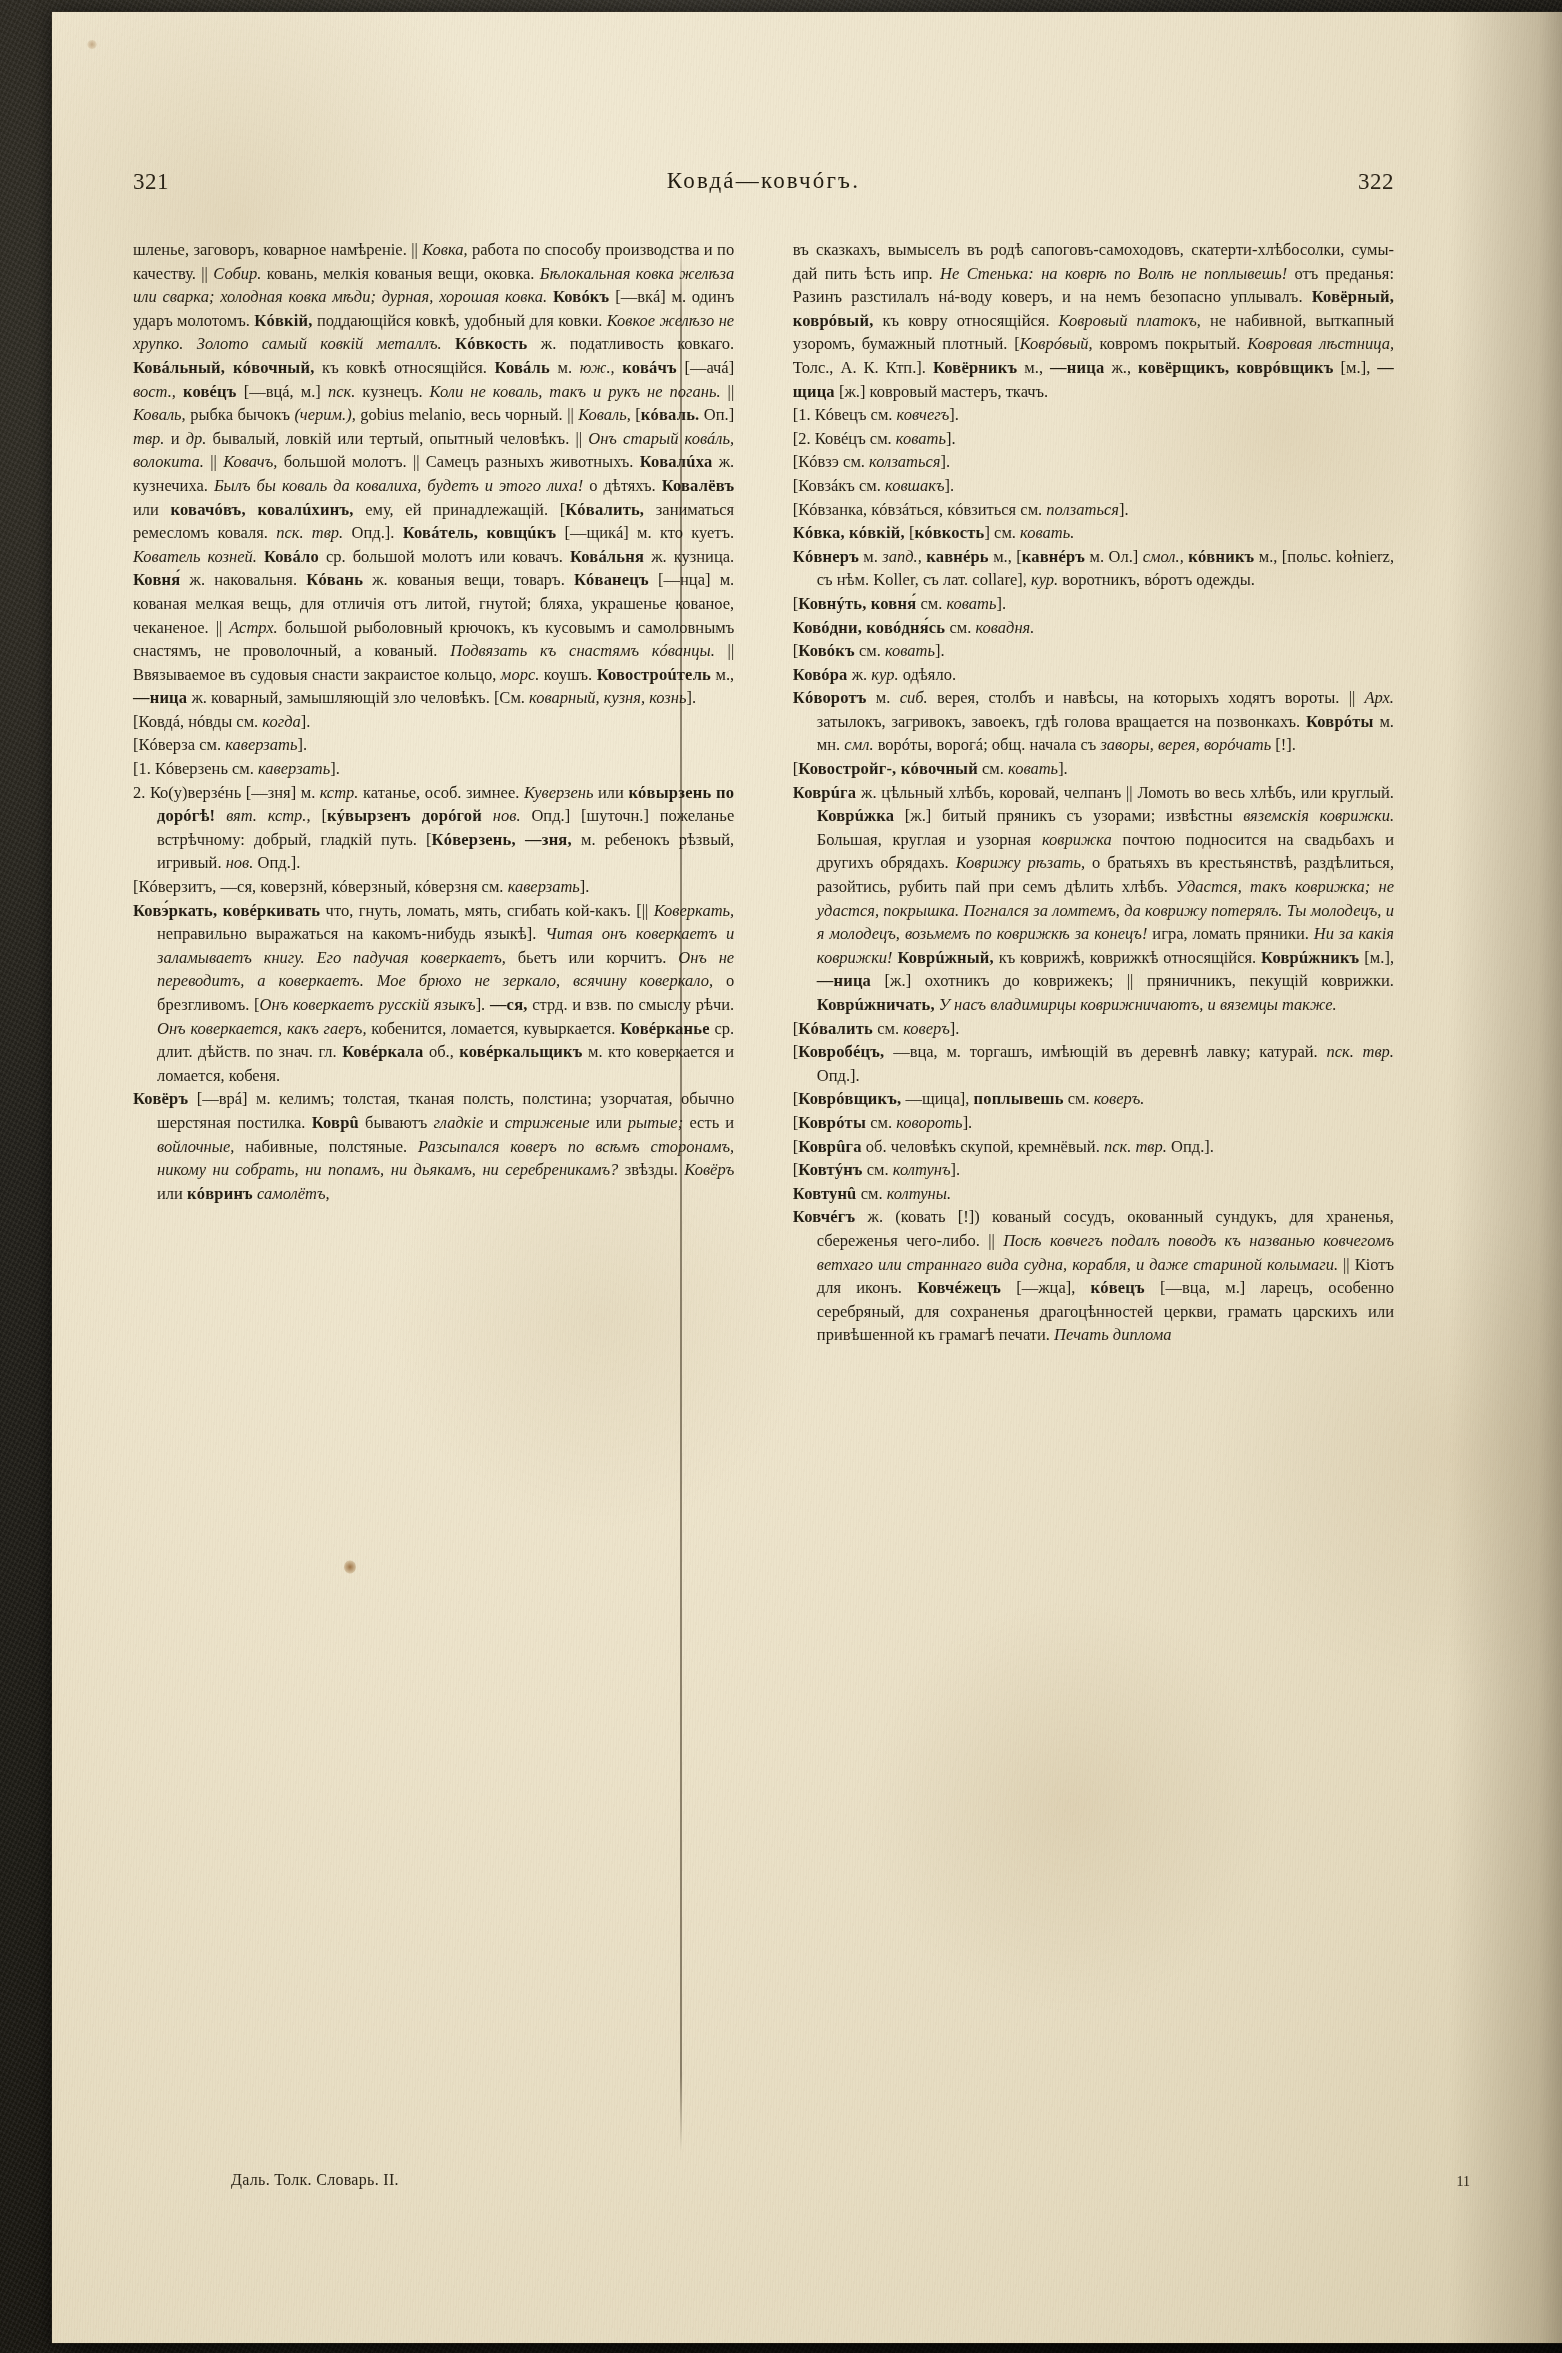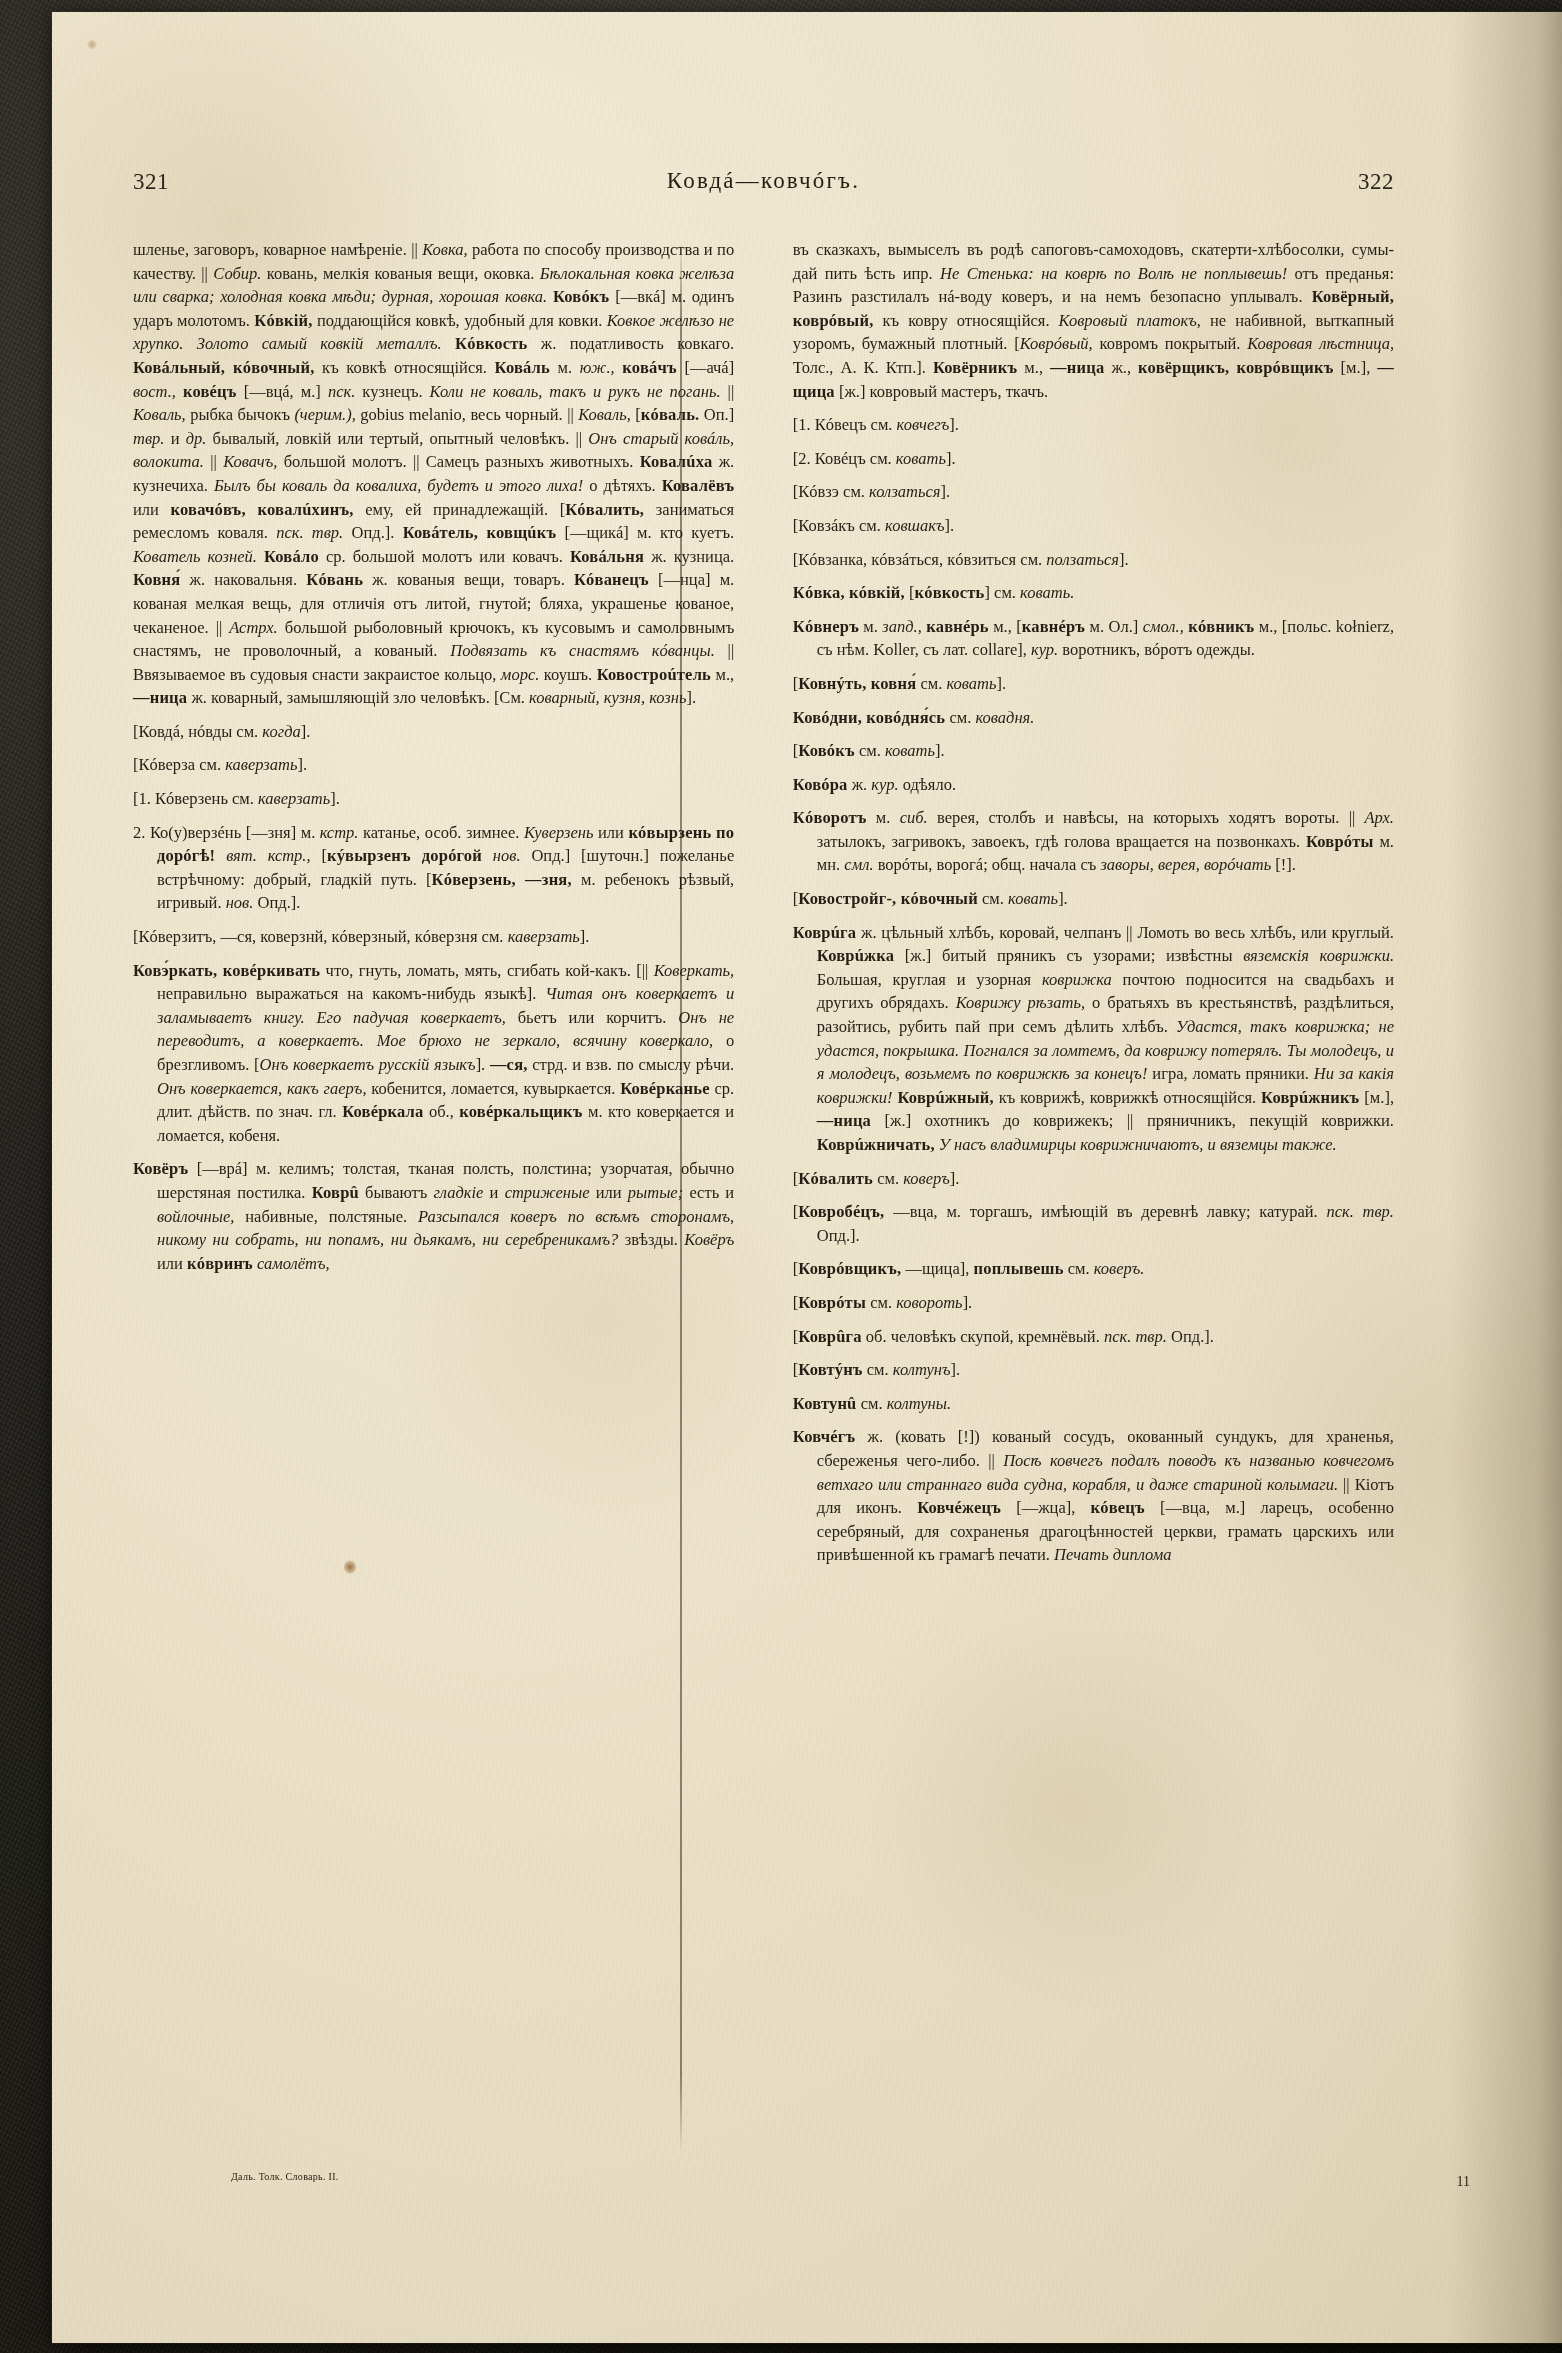--- a/index.html
+++ b/index.html
@@ -87,31 +87,31 @@
 
   .entry{
     font-size:16.5px;
     line-height:23.6px;
     color:#241e14;
     text-align:justify;
     text-justify:inter-word;
     hyphens:manual;
     margin:0;
   }
-  .entry + .entry{margin-top:10px;}
+  .entry + .entry{margin-top:0;}
   
   .entry.hang{padding-left:24px;text-indent:-24px;}
 
   b{font-weight:bold;letter-spacing:0.2px;}
   i{font-style:italic;}
 
   
   #sig{
     position:absolute;left:179px;top:2159px;
-    font-size:10px;color:#2b2418;letter-spacing:0.3px;
+    font-size:16px;color:#2b2418;letter-spacing:0.3px;
   }
   #colnum{
     position:absolute;right:103px;top:2162px;
     font-size:14px;color:#2b2418;
   }
 
   
   .foxing{
     position:absolute;border-radius:50%;
     background:radial-gradient(circle, rgba(135,84,32,.78), rgba(150,104,48,.30) 62%, rgba(0,0,0,0) 78%);

